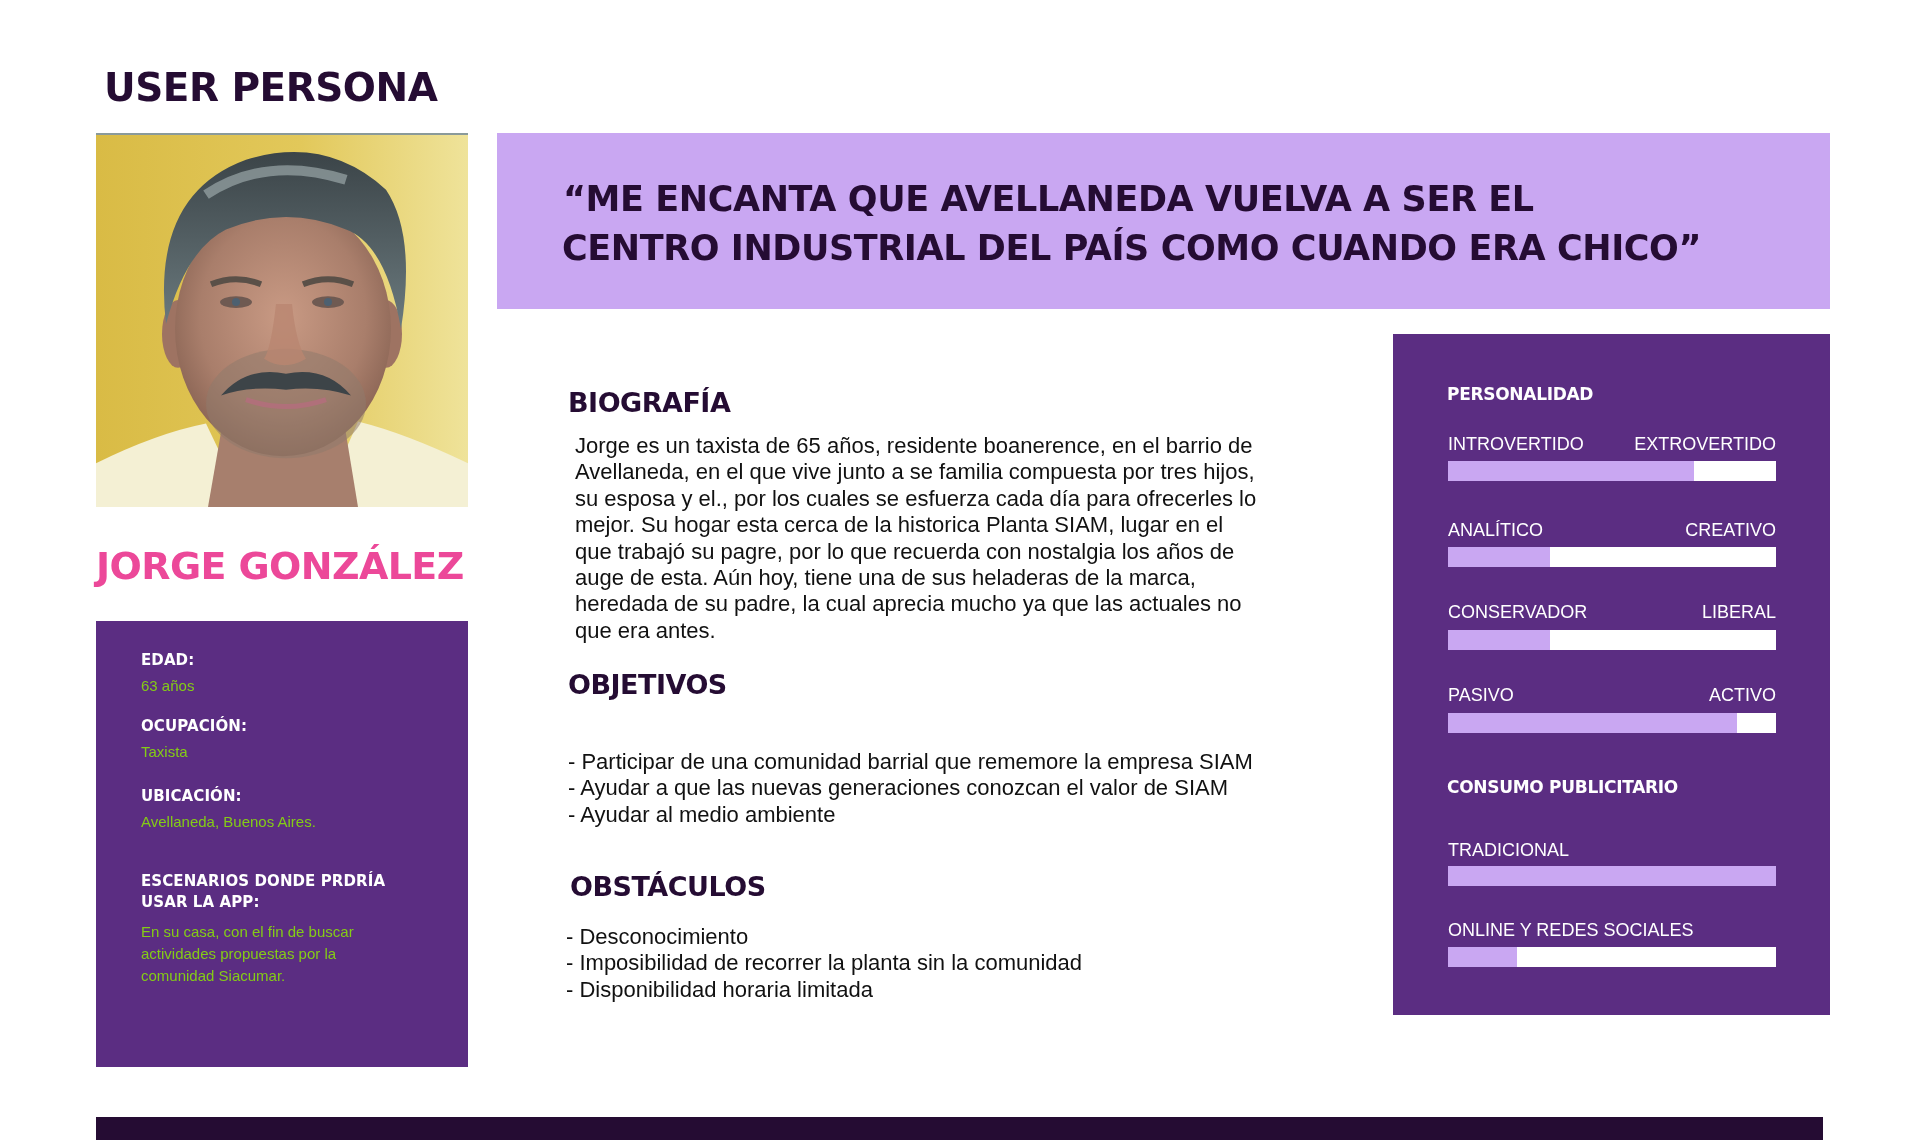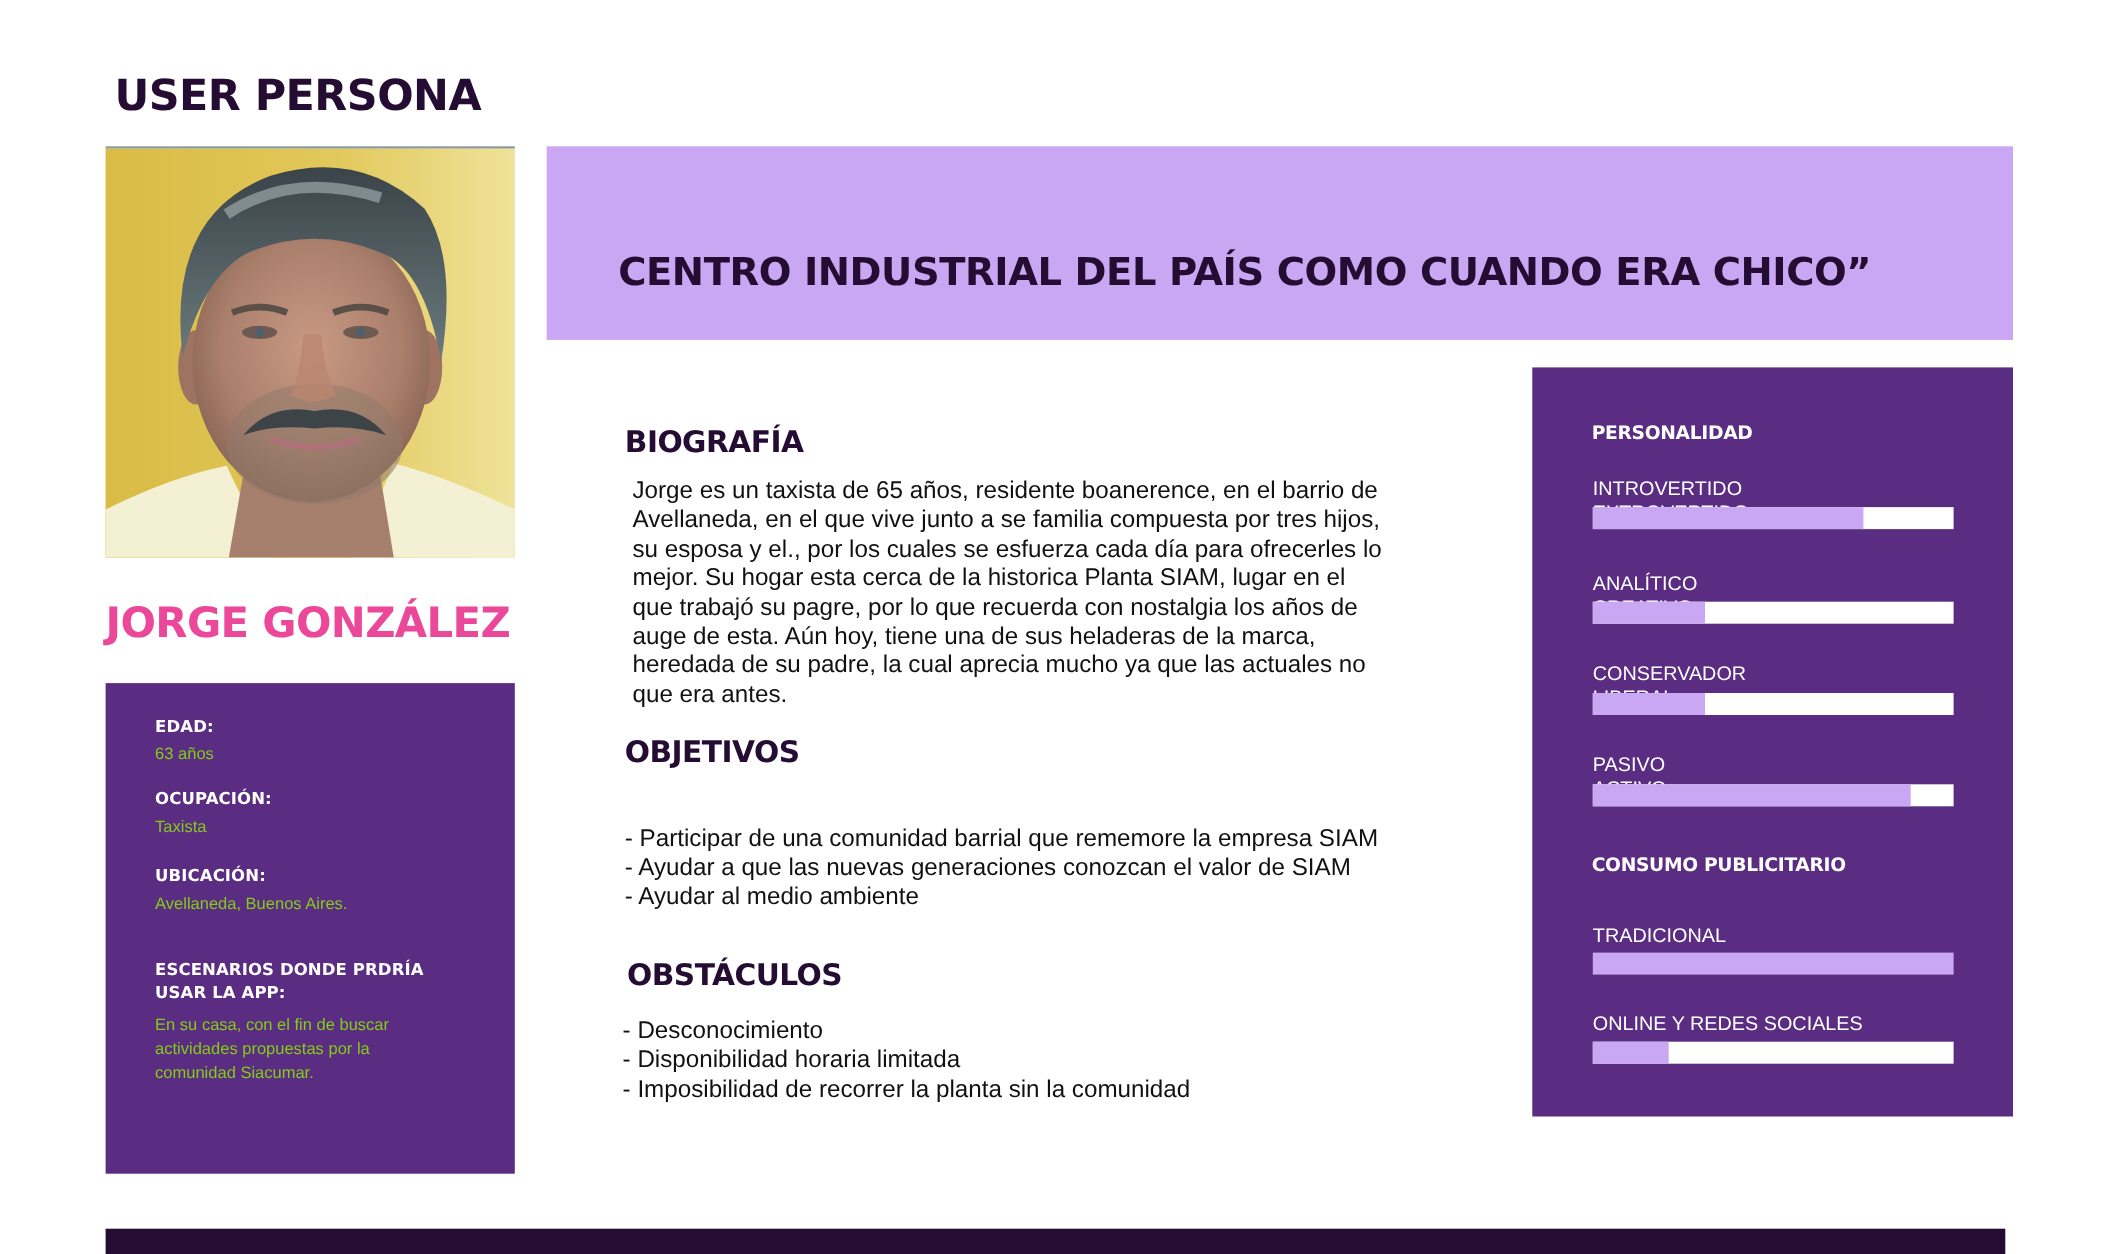--- a/index.html
+++ b/index.html
@@ -66,21 +66,21 @@
   
   .trait-panel {
     left: 1393px; top: 334px; width: 437px; height: 681px; background: #5b2d82; color: #ffffff;
   }
   .panel-title {
     position: absolute; left: 54px; font-family: "DejaVu Sans", sans-serif; font-weight: bold;
     font-size: 17px; line-height: 30px; white-space: nowrap; letter-spacing: -0.3px;
   }
   .trait-label-row {
     position: absolute; left: 55px; width: 328px; display: flex; justify-content: space-between;
-    font-family: "Liberation Sans", sans-serif; font-size: 18px; line-height: 22px; white-space: nowrap; flex-direction: column;
+    font-family: "Liberation Sans", sans-serif; font-size: 18px; line-height: 22px; white-space: nowrap;
   }
   .trait-bar {
     position: absolute; left: 55px; width: 328px; height: 20px; background: #ffffff;
   }
   .trait-fill { height: 100%; background: #c9a7f2; }
 
   .footer-bar { left: 96px; top: 1117px; width: 1727px; height: 23px; background: #250c33; }
 </style>
 </head>
 <body>
@@ -149,20 +149,21 @@
     <span class="body-line">USAR LA APP:</span>
   </div>
   <div class="info-value" style="top:300px">
     <span class="body-line">En su casa, con el fin de buscar</span>
     <span class="body-line">actividades propuestas por la</span>
     <span class="body-line">comunidad Siacumar.</span>
   </div>
 </div>
 
 <div class="abs quote-box">
+  <div class="quote-line" style="left:66px; top:44px">“ME ENCANTA QUE AVELLANEDA VUELVA A SER EL</div>
   <div class="quote-line" style="left:65px; top:93px">CENTRO INDUSTRIAL DEL PAÍS COMO CUANDO ERA CHICO”</div>
 </div>
 
 <div class="abs section-title" style="left:568px; top:386px">BIOGRAFÍA</div>
 <div class="abs body-text" style="left:575px; top:433px">
   <span class="body-line">Jorge es un taxista de 65 años, residente boanerence, en el barrio de</span>
   <span class="body-line">Avellaneda, en el que vive junto a se familia compuesta por tres hijos,</span>
   <span class="body-line">su esposa y el., por los cuales se esfuerza cada día para ofrecerles lo</span>
   <span class="body-line">mejor. Su hogar esta cerca de la historica Planta SIAM, lugar en el</span>
   <span class="body-line">que trabajó su pagre, por lo que recuerda con nostalgia los años de</span>
@@ -174,22 +175,22 @@
 <div class="abs section-title" style="left:568px; top:668px">OBJETIVOS</div>
 <div class="abs body-text" style="left:568px; top:749px">
   <span class="body-line">- Participar de una comunidad barrial que rememore la empresa SIAM</span>
   <span class="body-line">- Ayudar a que las nuevas generaciones conozcan el valor de SIAM</span>
   <span class="body-line">- Ayudar al medio ambiente</span>
 </div>
 
 <div class="abs section-title" style="left:570px; top:870px">OBSTÁCULOS</div>
 <div class="abs body-text" style="left:566px; top:924px">
   <span class="body-line">- Desconocimiento</span>
+  <span class="body-line">- Imposibilidad de recorrer la planta sin la comunidad</span>
   <span class="body-line">- Disponibilidad horaria limitada</span>
-  <span class="body-line">- Imposibilidad de recorrer la planta sin la comunidad</span>
 </div>
 
 <div class="abs trait-panel">
   <div class="panel-title" style="top:45px">PERSONALIDAD</div>
 
   <div class="trait-label-row" style="top:99px">
     <span>INTROVERTIDO</span>
     <span>EXTROVERTIDO</span>
   </div>
   <div class="trait-bar" style="top:127px">

